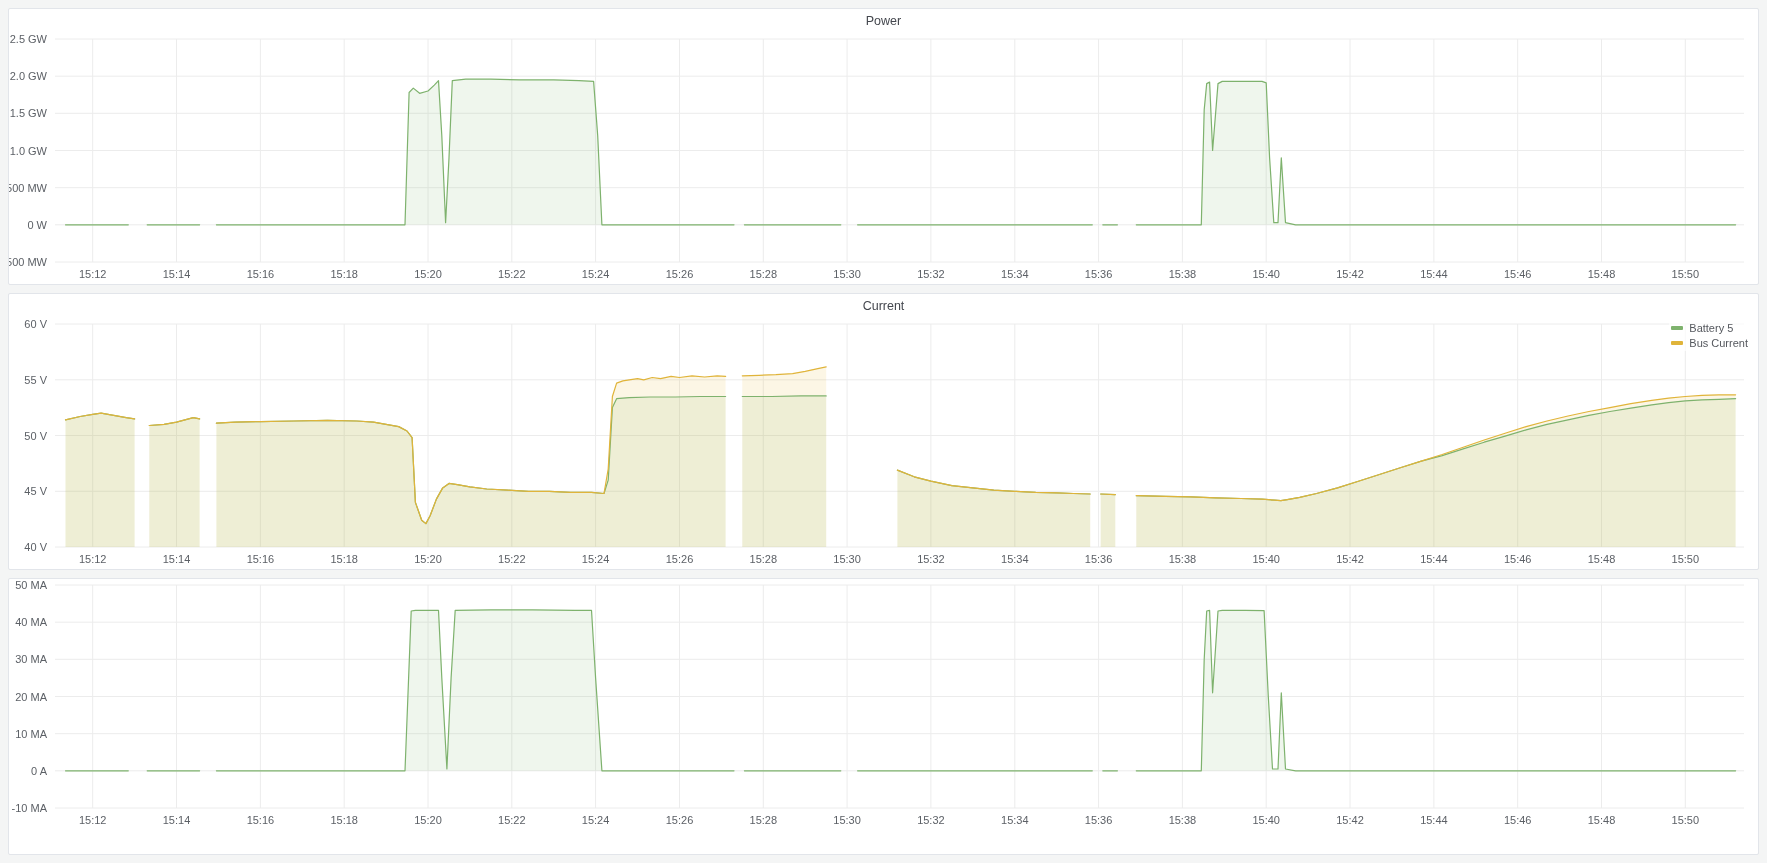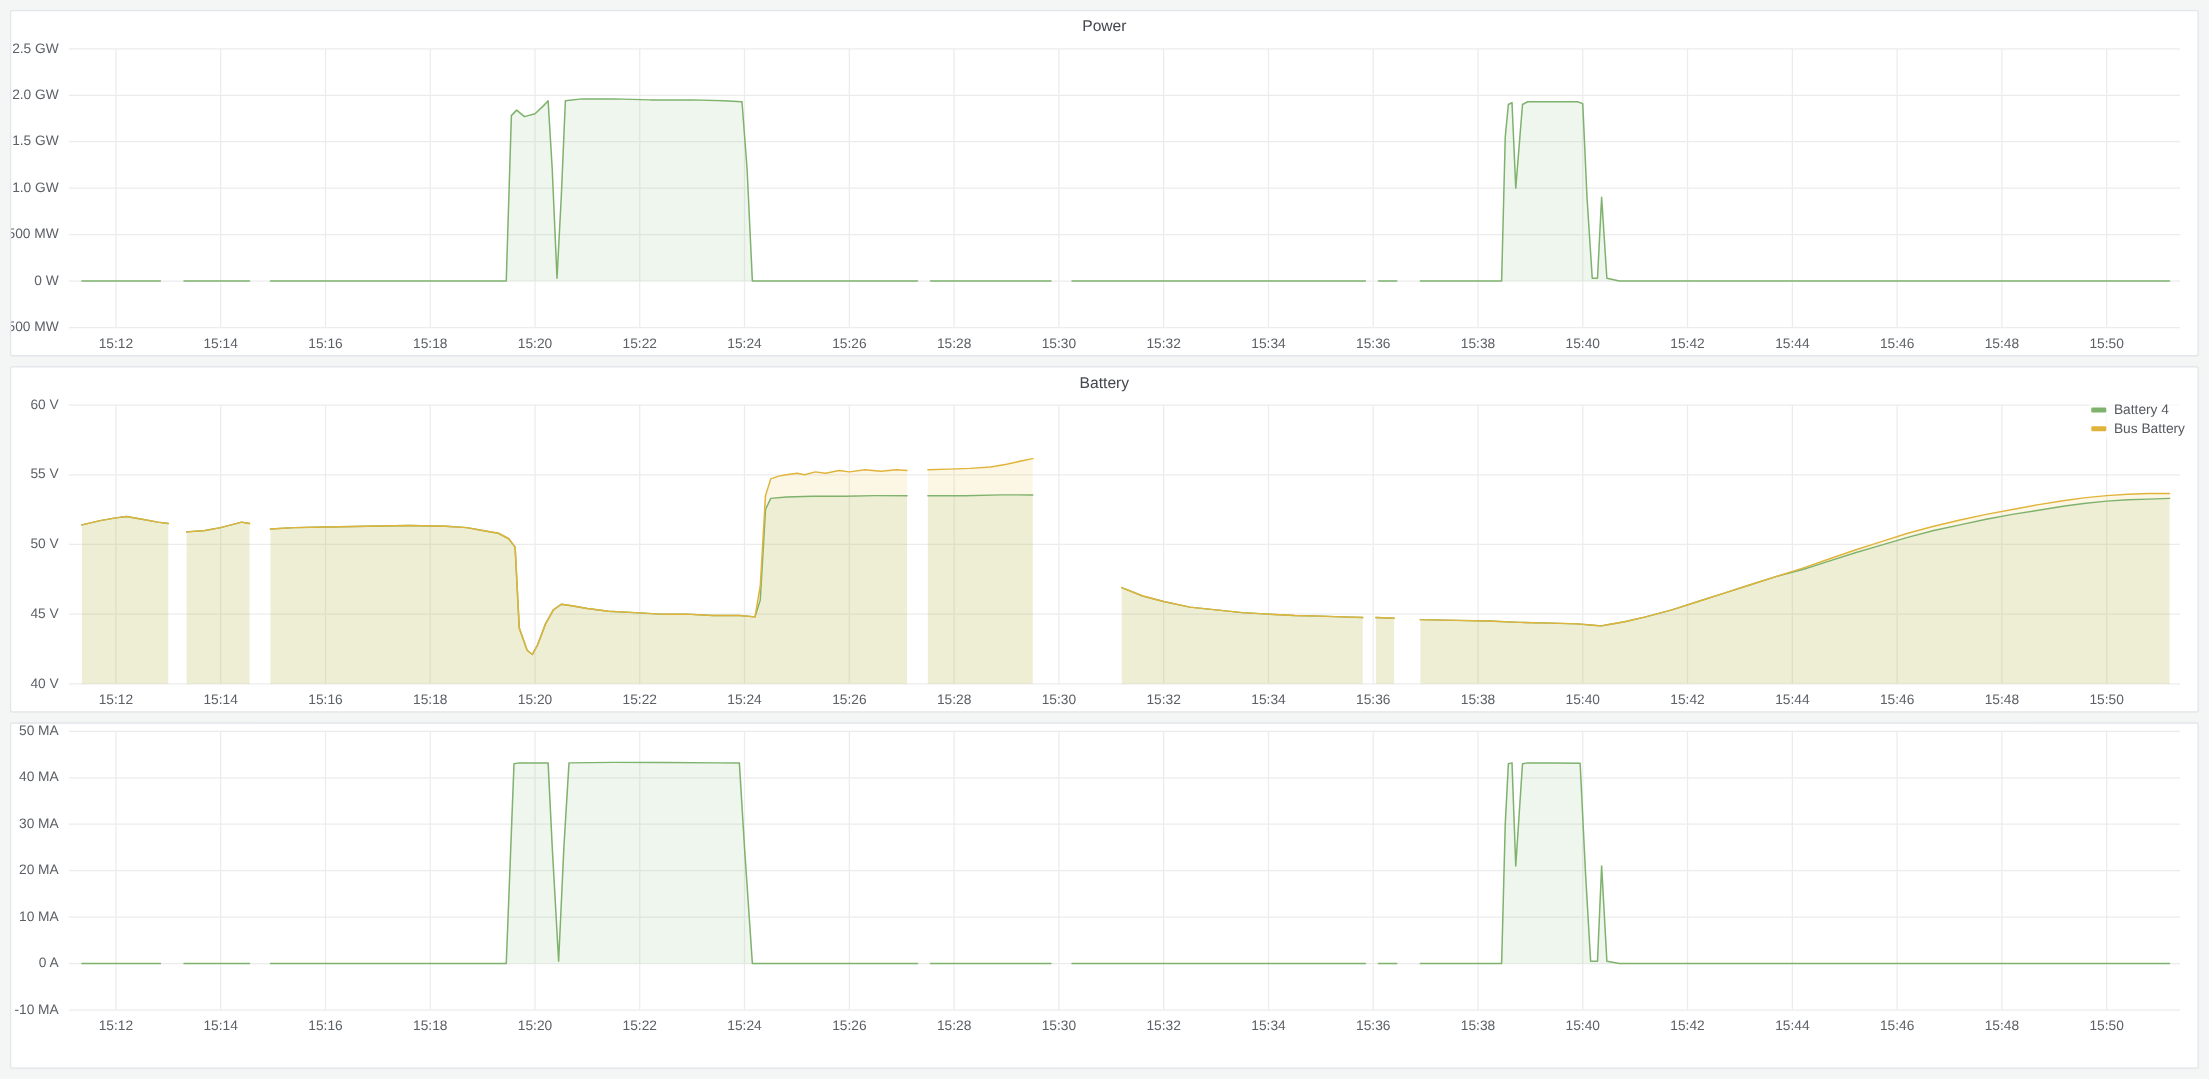--- a/index.html
+++ b/index.html
@@ -96,21 +96,21 @@
           <text class="tick" x="1424.9" y="245" text-anchor="middle">15:44</text>
           <text class="tick" x="1508.7" y="245" text-anchor="middle">15:46</text>
           <text class="tick" x="1592.5" y="245" text-anchor="middle">15:48</text>
           <text class="tick" x="1676.3" y="245" text-anchor="middle">15:50</text>
         </svg>
     </div>
   </div>
 
   <div class="panel">
     <div class="panel-header">
-      <span>Battery</span>
+      <span>Current</span>
     </div>
     <div class="chart-wrap">
       <svg width="1749" height="251" viewBox="0 0 1749 251">
           <line x1="46" x2="1735" y1="6.0" y2="6.0" stroke="#ececec" stroke-width="1"></line>
           <line x1="46" x2="1735" y1="61.8" y2="61.8" stroke="#ececec" stroke-width="1"></line>
           <line x1="46" x2="1735" y1="117.5" y2="117.5" stroke="#ececec" stroke-width="1"></line>
           <line x1="46" x2="1735" y1="173.3" y2="173.3" stroke="#ececec" stroke-width="1"></line>
           <line x1="46" x2="1735" y1="229.0" y2="229.0" stroke="#ececec" stroke-width="1"></line>
           <line x1="83.7" x2="83.7" y1="6" y2="229" stroke="#ececec" stroke-width="1"></line>
           <line x1="167.5" x2="167.5" y1="6" y2="229" stroke="#ececec" stroke-width="1"></line>
@@ -182,25 +182,25 @@
           <text class="tick" x="1257.2" y="245" text-anchor="middle">15:40</text>
           <text class="tick" x="1341.0" y="245" text-anchor="middle">15:42</text>
           <text class="tick" x="1424.9" y="245" text-anchor="middle">15:44</text>
           <text class="tick" x="1508.7" y="245" text-anchor="middle">15:46</text>
           <text class="tick" x="1592.5" y="245" text-anchor="middle">15:48</text>
           <text class="tick" x="1676.3" y="245" text-anchor="middle">15:50</text>
         </svg>
       <div class="legend">
         <div class="legend-item">
           <span class="legend-dash" style="background: rgb(126, 178, 109);"></span>
-          <span>Battery 4</span>
+          <span>Battery 5</span>
         </div>
         <div class="legend-item">
           <span class="legend-dash" style="background: rgb(224, 180, 58);"></span>
-          <span>Bus Battery</span>
+          <span>Bus Current</span>
         </div>
       </div>
     </div>
   </div>
 
   <div class="panel">
     <div class="chart-wrap">
       <svg width="1749" height="251" viewBox="0 0 1749 251">
           <line x1="46" x2="1735" y1="6.0" y2="6.0" stroke="#ececec" stroke-width="1"></line>
           <line x1="46" x2="1735" y1="43.2" y2="43.2" stroke="#ececec" stroke-width="1"></line>

